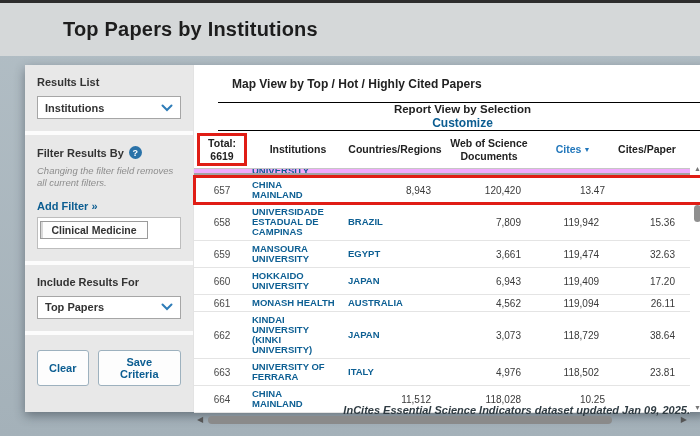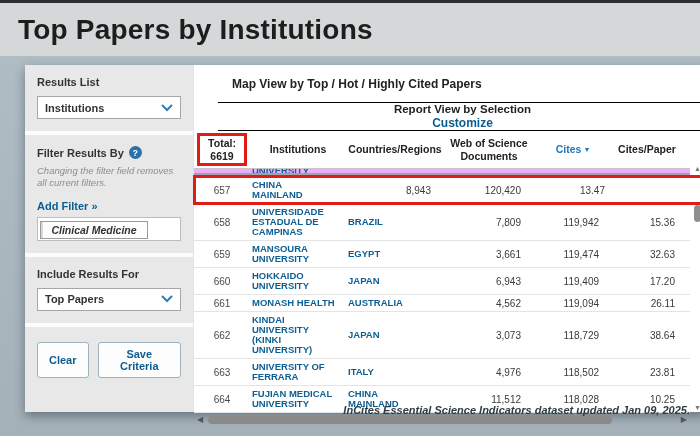--- a/index.html
+++ b/index.html
@@ -4,21 +4,21 @@
 <style>
   * { margin:0; padding:0; box-sizing:border-box; }
   html,body { width:700px; height:436px; overflow:hidden; }
   body { font-family:"Liberation Sans", sans-serif; }
 
   .screen { position:relative; width:700px; height:436px;
             background:linear-gradient(#b2bec5,#a4b1b9); overflow:hidden; }
   .topbar { height:3px; background:#2d2d2d; }
   .titlebar { height:53px; background:#d5d8d9; display:flex; align-items:center;
               padding-left:18px; }
-  .titlebar h1 { font-size:28px; font-weight:bold; color:#1d1d1d; letter-spacing:.2px; }
+  .titlebar h1 { font-size:20px; font-weight:bold; color:#1d1d1d; letter-spacing:.2px;margin-left:45px; }
 
   .panel { position:absolute; left:25px; top:65px; width:681px; height:347px;
            background:#fff; box-shadow:0 4px 10px rgba(30,40,50,.45); display:flex; }
 
   
   .sidebar { width:168px; background:#fcfcfc; display:flex; flex-direction:column;
              gap:4px; flex:none; }
   .sb-sec { background:#e8e8e8; padding:11px 12px 12px; }
   .sb-sec:last-child { flex:1; }
   .sb-label { font-size:11px; font-weight:bold; color:#333; margin-bottom:8px;
@@ -26,21 +26,21 @@
   .help { width:13px; height:13px; border-radius:50%; background:#2a72a8; color:#fff;
           font-size:9px; font-weight:bold; display:inline-flex; align-items:center;
           justify-content:center; flex:none; cursor:pointer; }
   .select { height:23px; background:#fff; border:1px solid #a6a6a6; display:flex;
             align-items:center; justify-content:space-between; padding:0 7px;
             font-size:11px; font-weight:bold; color:#333; cursor:pointer; }
   .note { font-size:9.5px; font-style:italic; color:#8d8d8d; line-height:1.3;
           margin:-2px 0 6px; }
   .addfilter { font-size:11px; font-weight:bold; color:#0b5d91; text-decoration:none;
                display:inline-block; margin-bottom:5px; cursor:pointer; }
-  .filter-box { background:#fff; border:1px solid #bdbdbd; padding:2px; height:24px;font-style:italic; }
+  .filter-box { background:#fff; border:1px solid #bdbdbd; padding:2px; height:32px; }
   .chip { display:inline-flex; align-items:center; justify-content:center; height:18px;
           min-width:108px; border:1px solid #9a9a9a; background:#fdfdfd;
           box-shadow:inset 2px 0 0 #d9d9d9; font-size:10.5px; font-weight:bold;
           color:#333; cursor:pointer; }
   .btn-row { display:flex; gap:9px; padding-top:4px; }
   .btn { background:#fdfdfd; border:1px solid #9db1be; border-radius:3px;
          color:#0b5d91; font-weight:bold; font-size:11px; padding:5px 11px;
          font-family:"Liberation Sans",sans-serif; cursor:pointer; }
 
   
@@ -234,21 +234,20 @@
     <div class="td-rank">663</div>
     <div class="td-inst">UNIVERSITY OF FERRARA</div>
     <div class="td-country">ITALY</div>
     <div class="td-num">4,976</div>
     <div class="td-num">118,502</div>
     <div class="td-num cpp">23.81</div>
   </div>
 
   <div class="grid tr">
     <div class="td-rank">664</div>
-    <div class="td-inst">FUJIAN MEDICAL UNIVERSITY</div>
     <div class="td-country">CHINA MAINLAND</div>
     <div class="td-num">11,512</div>
     <div class="td-num">118,028</div>
     <div class="td-num cpp">10.25</div>
   </div>
 </div>
 
         <div class="hscroll">
           <span class="h-left">◀</span>
           <div class="h-track">

